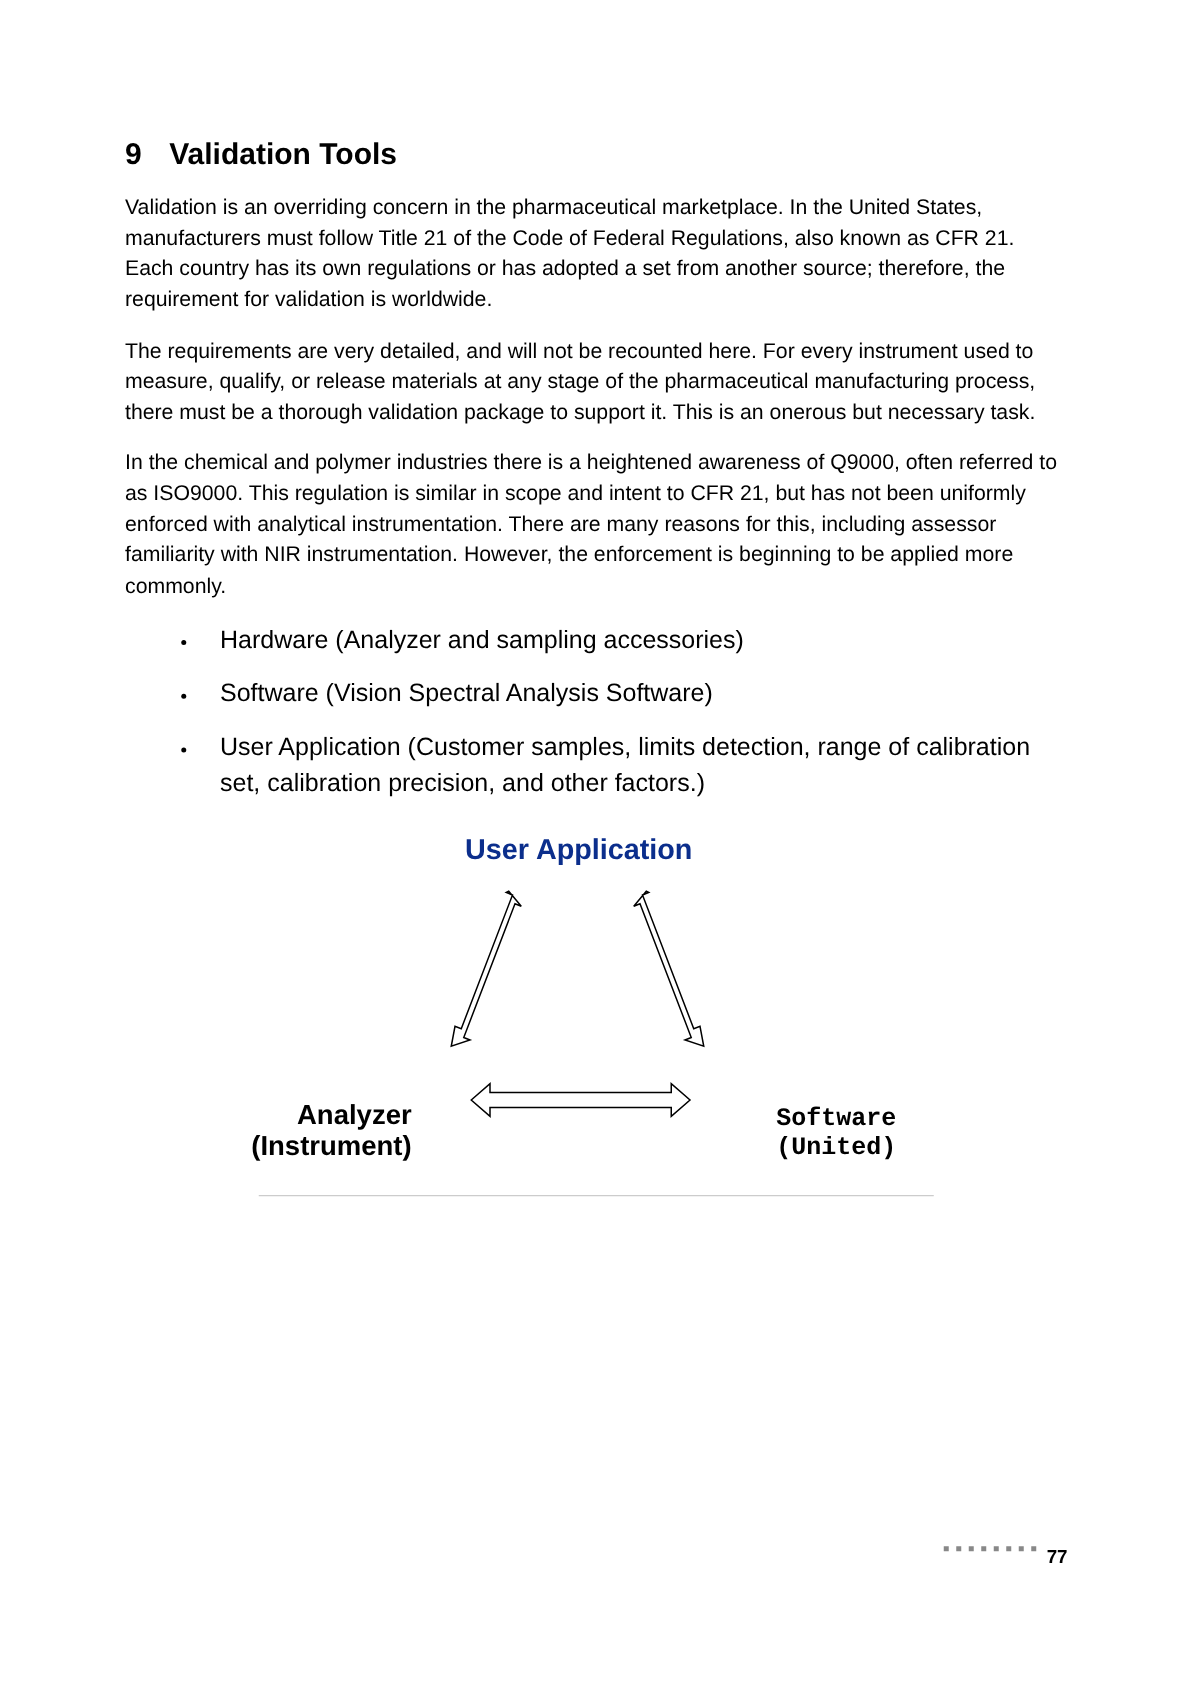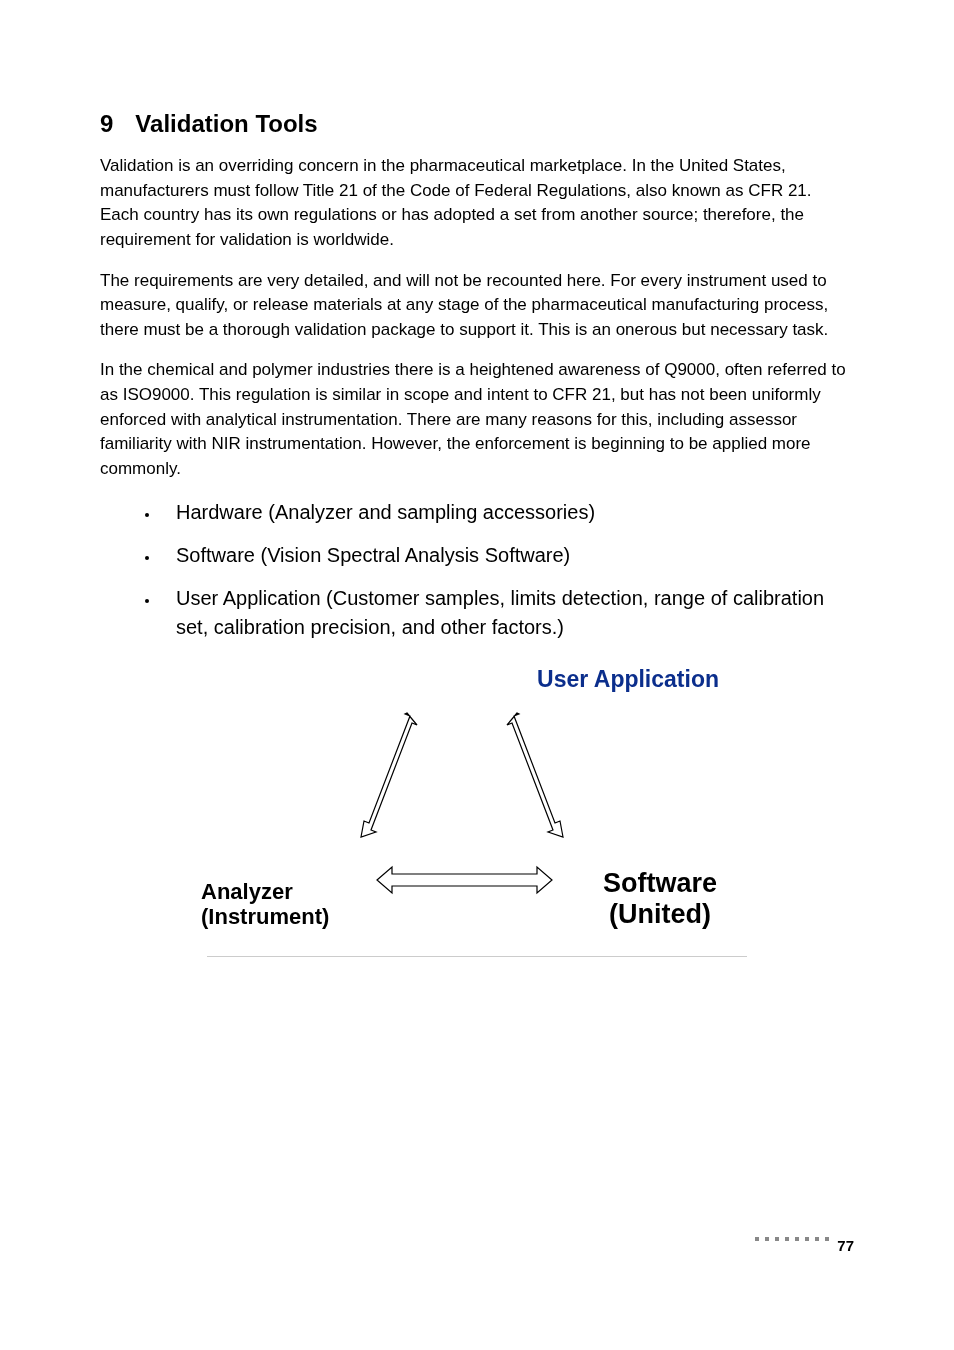--- a/index.html
+++ b/index.html
@@ -54,44 +54,44 @@
   }
   .diagram {
     width: 540px;
     height: 280px;
     position: relative;
   }
   .diagram .label-top {
     position: absolute;
     top: -4px;
     left: 0; right: 28px;
-    text-align: right;
+    text-align: center;
     font-family: Arial, Helvetica, sans-serif;
     font-weight: 700;
     font-size: 23px;
     color: #0b2e8c;
   }
   .diagram .label-bl {
     position: absolute;
     bottom: 20px;
     left: -6px;
-    text-align: left;
+    text-align: right;
     font-family: Arial, Helvetica, sans-serif;
     font-weight: 700;
     font-size: 22px;
     line-height: 1.15;
   }
   .diagram .label-br {
     position: absolute;
     bottom: 20px;
     right: 30px;
     text-align: center;
-    font-family: Liberation Sans, sans-serif;
+    font-family: Liberation Mono, monospace;
     font-weight: 700;
-    font-size: 27px;
+    font-size: 20px;
     line-height: 1.15;
   }
   .diagram svg {
     position: absolute;
     top: 0; left: 0;
   }
   .diagram-rule {
     border: none;
     border-top: 1px solid #ccc;
     margin: 6px 0 0 0;

